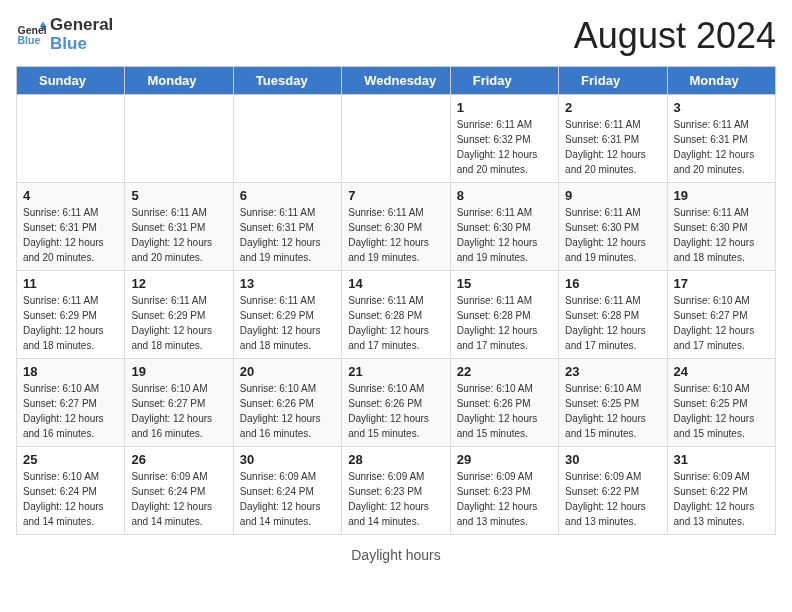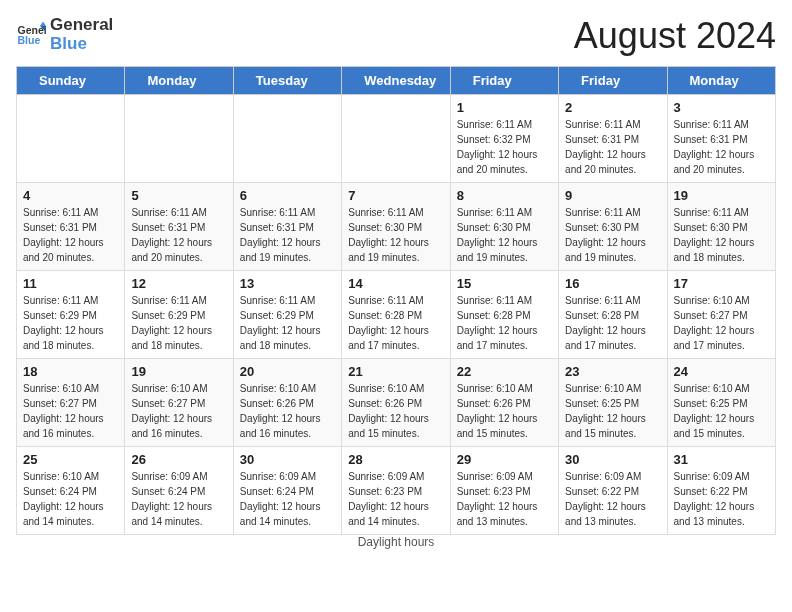--- a/index.html
+++ b/index.html
@@ -73,22 +73,22 @@
     }
     .day-info {
       font-size: 10px;
       color: #333;
       line-height: 1.5;
     }
     .empty-cell {
       background: #fff !important;
     }
     .footer-note {
-      margin-top: 0;
-      font-size: 12px;
+      margin-top: 12px;
+      font-size: 14px;
       color: #555;
       text-align: center;
     }
   </style>
 </head>
 <body>
 
 <div class="header-area">
   <div class="logo">
     <svg class="logo-icon" viewBox="0 0 40 40">

